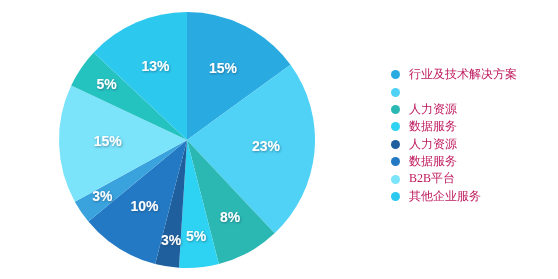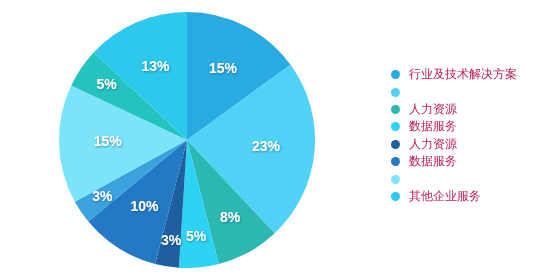--- a/index.html
+++ b/index.html
@@ -123,20 +123,21 @@
       <div class="legend-item">
         <span class="legend-swatch" style="background: rgb(31, 95, 158);"></span>
         <span class="legend-label">人力资源</span>
       </div>
       <div class="legend-item">
         <span class="legend-swatch" style="background: rgb(35, 121, 196);"></span>
         <span class="legend-label">数据服务</span>
       </div>
       <div class="legend-item">
         <span class="legend-swatch" style="background: rgb(123, 227, 250);"></span>
+        <span class="legend-label">B2B平台</span>
       </div>
       <div class="legend-item">
         <span class="legend-swatch" style="background: rgb(44, 200, 238);"></span>
         <span class="legend-label">其他企业服务</span>
       </div>
     </div>
 
 </div>
 
 </body></html>

